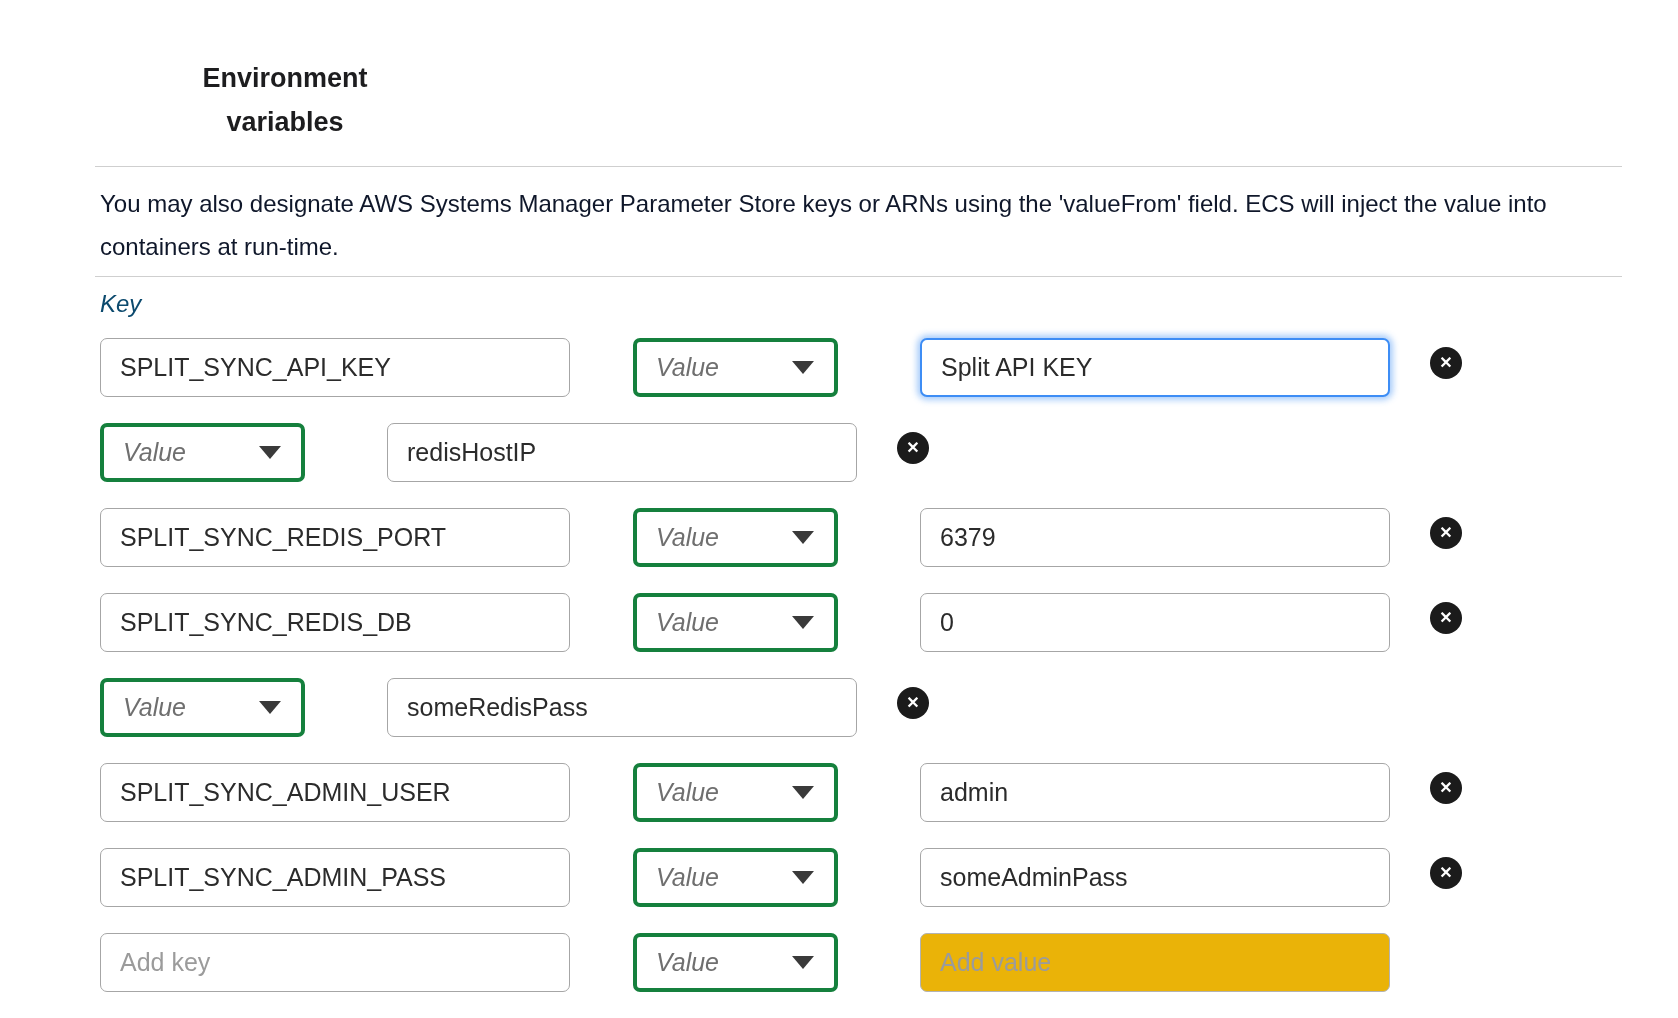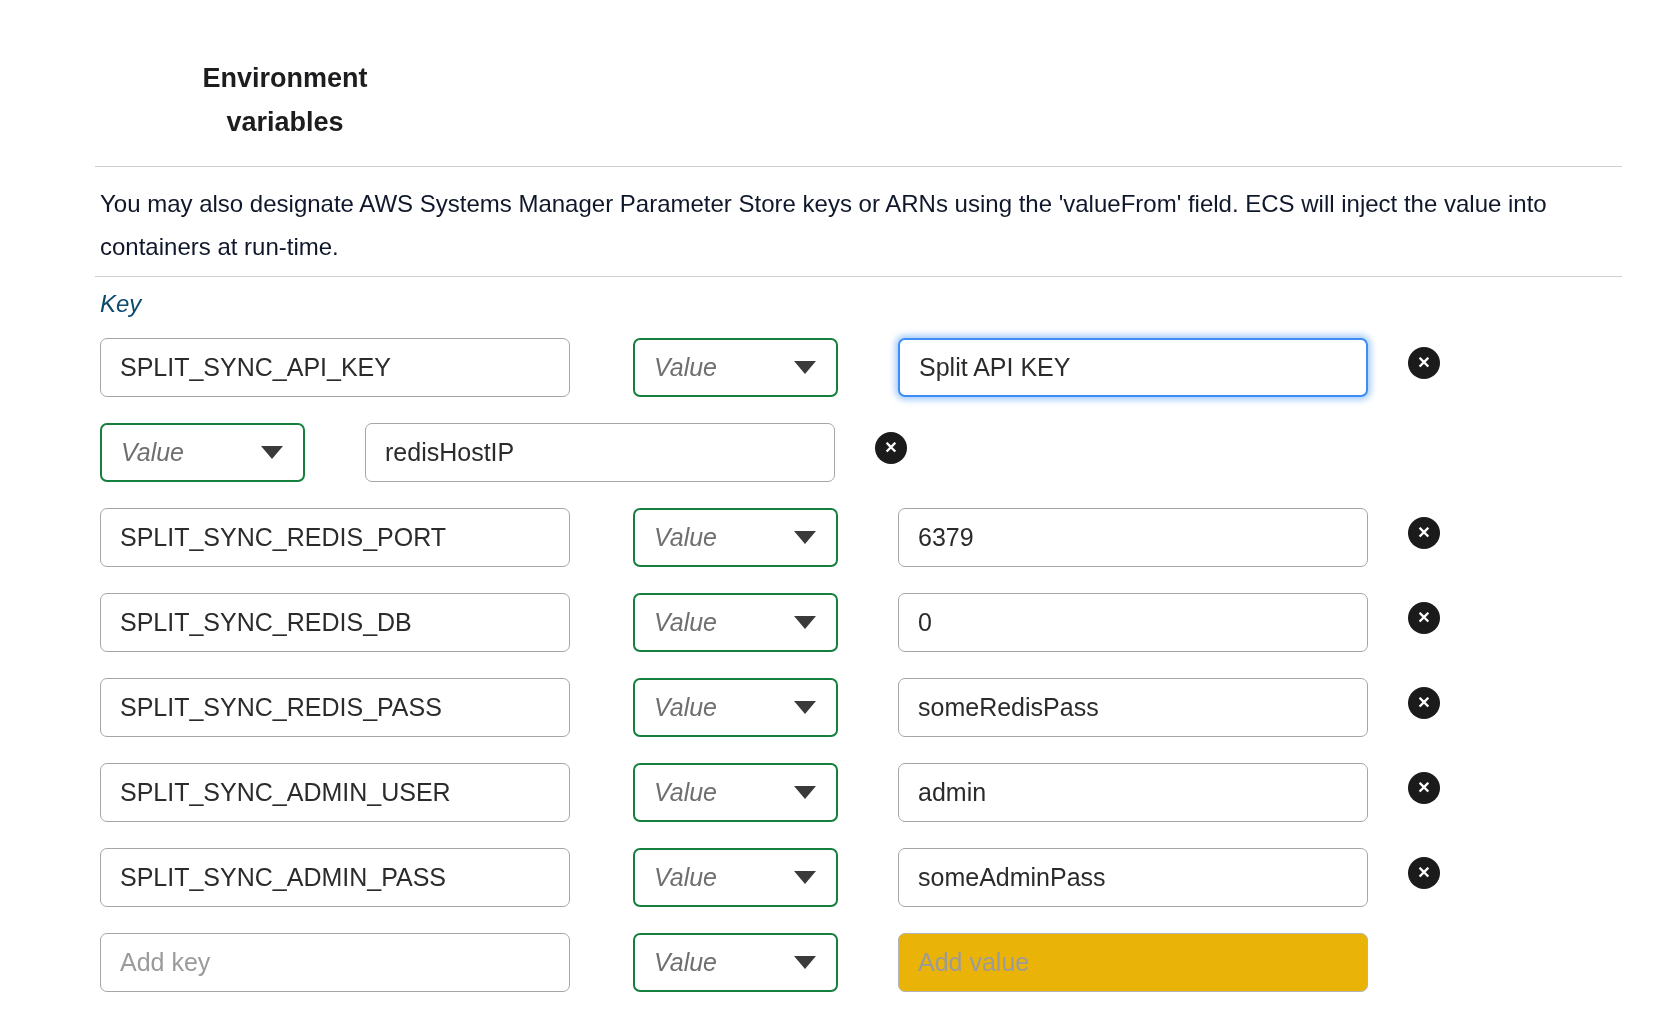--- a/index.html
+++ b/index.html
@@ -72,37 +72,37 @@
     background: #ffffff;
     padding: 0 19px;
     font-family: "Liberation Sans", sans-serif;
     font-size: 25px;
     color: #2b2b2b;
     outline: none;
   }
   .text-input::placeholder { color: #9b9b9b; opacity: 1; }
 
   .key-input   { width: 470px; margin-right: 63px; }
-  .value-input { width: 470px; margin-right: 40px; }
+  .value-input { width: 470px; margin-right: 40px; margin-left: 22px; }
 
   .value-input.focused {
     border: 2px solid #3d8df5;
     box-shadow: 0 0 6px 3px rgba(61, 141, 245, 0.45);
   }
 
   .value-input.disabled {
     background: #eab308;
     border-color: #b3b3b3;
   }
 
   .type-dropdown {
     width: 205px;
     height: 59px;
     margin-right: 60px;
-    border: 2px solid #15803d;
+    border: 4px solid #15803d;
     border-radius: 7px;
     background: #ffffff;
     display: flex;
     align-items: center;
     justify-content: space-between;
     padding: 0 20px 0 19px;
     cursor: pointer;
   }
 
   .type-label {
@@ -204,21 +204,20 @@
         <span class="type-label">Value</span>
         <span class="caret"></span>
       </div>
       <input class="text-input value-input" type="text" value="0" style="">
       <button class="remove-btn">
           <span class="x-icon">✕</span>
         </button>
     </div>
 
     <div class="env-row">
-      <input class="text-input key-input" type="text" value="SPLIT_SYNC_REDIS_PASS" style="">
       <div class="type-dropdown">
         <span class="type-label">Value</span>
         <span class="caret"></span>
       </div>
       <input class="text-input value-input" type="text" value="someRedisPass" style="">
       <button class="remove-btn">
           <span class="x-icon">✕</span>
         </button>
     </div>
 

